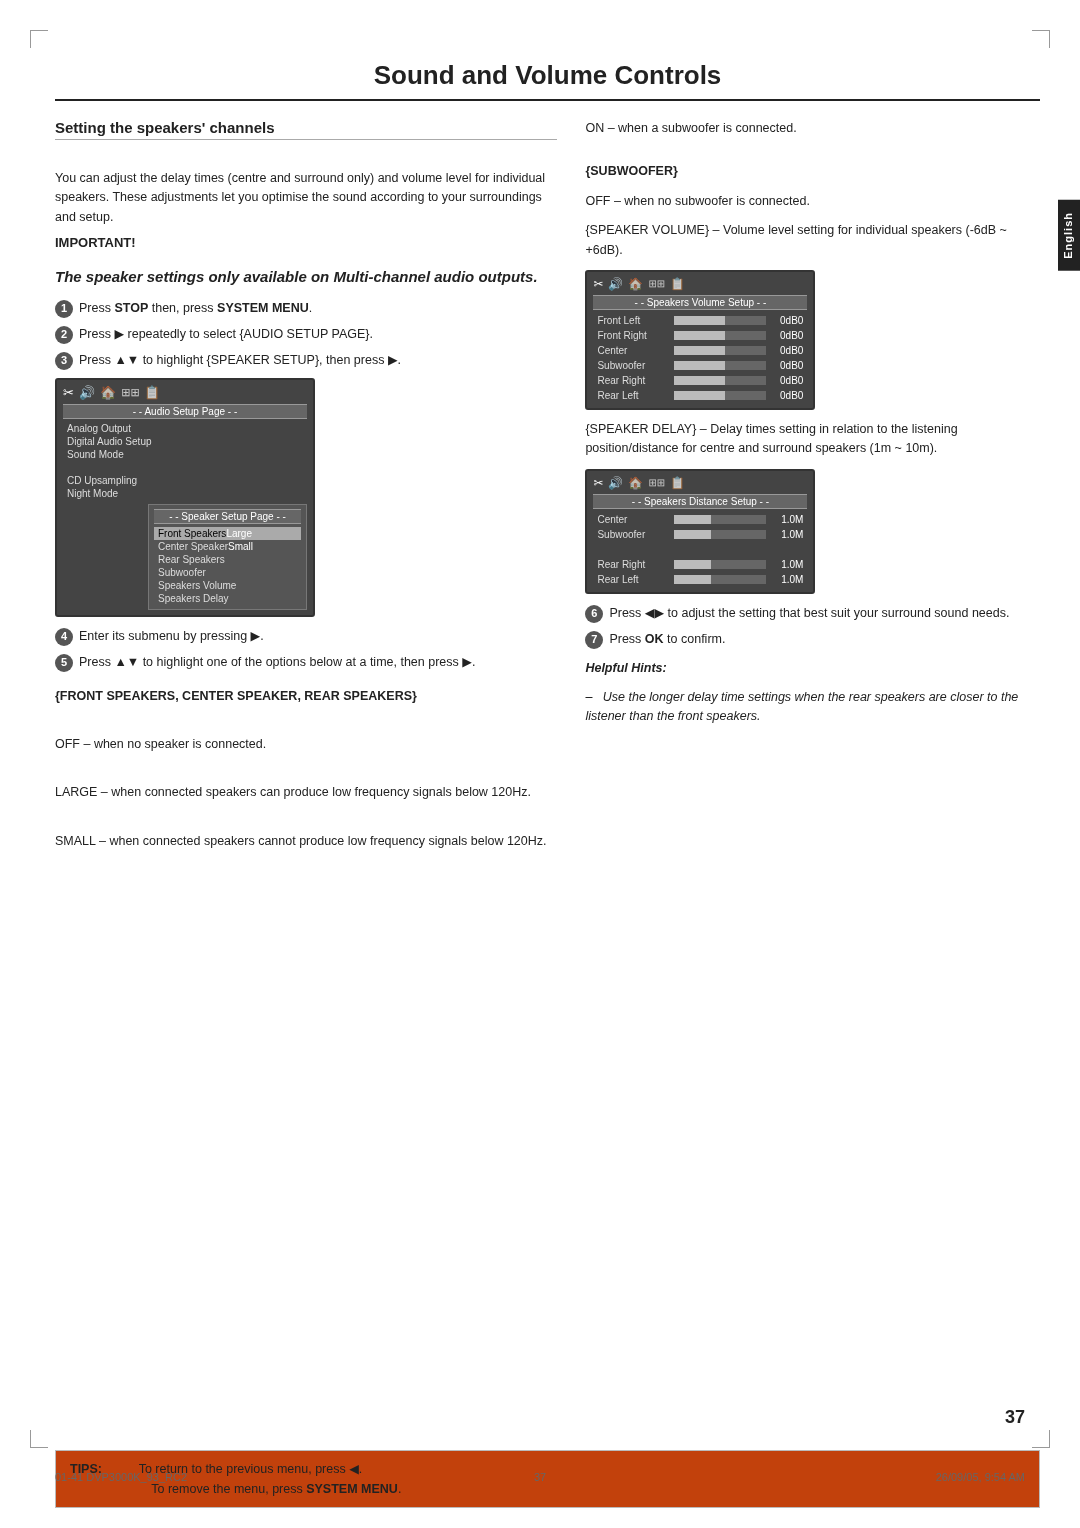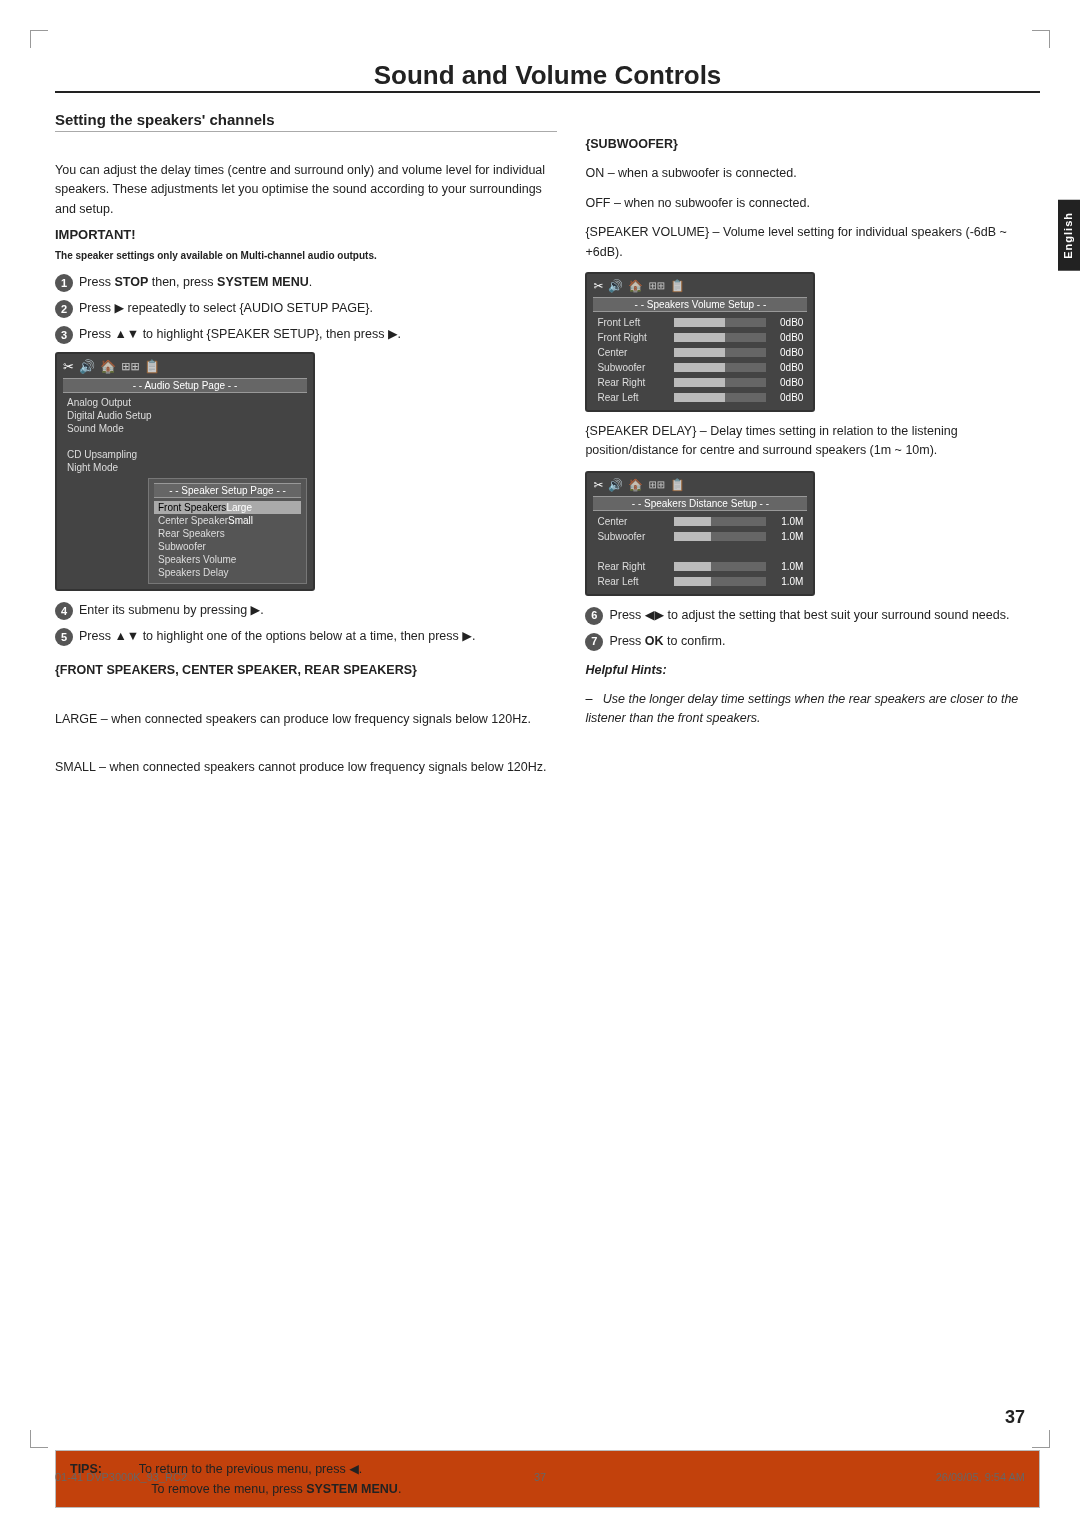--- a/index.html
+++ b/index.html
@@ -52,21 +52,21 @@
       right: 40px;
       bottom: 85px;
     }
 
     
     .page-title {
       text-align: center;
       font-size: 26px;
       font-weight: bold;
       border-bottom: 2px solid #222;
-      padding-bottom: 0;
+      padding-bottom: 8px;
       margin-bottom: 18px;
     }
 
     
     .columns {
       display: flex;
       gap: 28px;
     }
 
     .left-col {
@@ -89,26 +89,27 @@
       font-size: 12.5px;
       line-height: 1.55;
       margin-bottom: 8px;
       margin-top: 29px;
     }
 
     .important-label {
       font-weight: bold;
       font-size: 13px;
       margin-top: 8px;
-      margin-bottom: 6px;
+      margin-bottom: 16px;
     }
 
     .important-italic {
-      font-weight: bold;
-      font-size: 10px;
+      font-style: italic;
+      font-weight: bold;
+      font-size: 15px;
       line-height: 1.5;
       margin-bottom: 10px;
     }
 
     
     .step {
       display: flex;
       align-items: flex-start;
       margin-bottom: 7px;
       font-size: 12.5px;
@@ -392,29 +393,30 @@
         <div class="step-num">4</div>
         <div class="step-text">Enter its submenu by pressing ▶.</div>
       </div>
 
       <div class="step">
         <div class="step-num">5</div>
         <div class="step-text">Press ▲▼ to highlight one of the options below at a time, then press ▶.</div>
       </div>
 
       <div class="body-text" style="font-weight:bold; margin-top:15px;">{FRONT SPEAKERS, CENTER SPEAKER, REAR SPEAKERS}</div>
+      <div class="body-text">OFF – when no speaker is connected.</div>
       <div class="body-text">LARGE – when connected speakers can produce low frequency signals below 120Hz.</div>
       <div class="body-text">SMALL – when connected speakers cannot produce low frequency signals below 120Hz.</div>
 
     </div>
 
     <div class="right-col">
 
+      <div class="right-body">ON – when a subwoofer is connected.</div>
       <div class="right-body" style="font-weight:bold; margin-top:24px;">{SUBWOOFER}</div>
-      <div class="right-body">ON – when a subwoofer is connected.</div>
       <div class="right-body">OFF – when no subwoofer is connected.</div>
 
       <div class="right-body" style="margin-top:8px;">{SPEAKER VOLUME} – Volume level setting for individual speakers (-6dB ~ +6dB).</div>
 
       <div class="vol-screen">
         <div class="screen-topbar">
           <span style="font-size:12px;">✂</span>
           <span style="font-size:12px;">🔊</span>
           <span style="font-size:12px; opacity:0.7;">🏠</span>
           <span style="font-size:10px; opacity:0.7;">⊞⊞</span>

